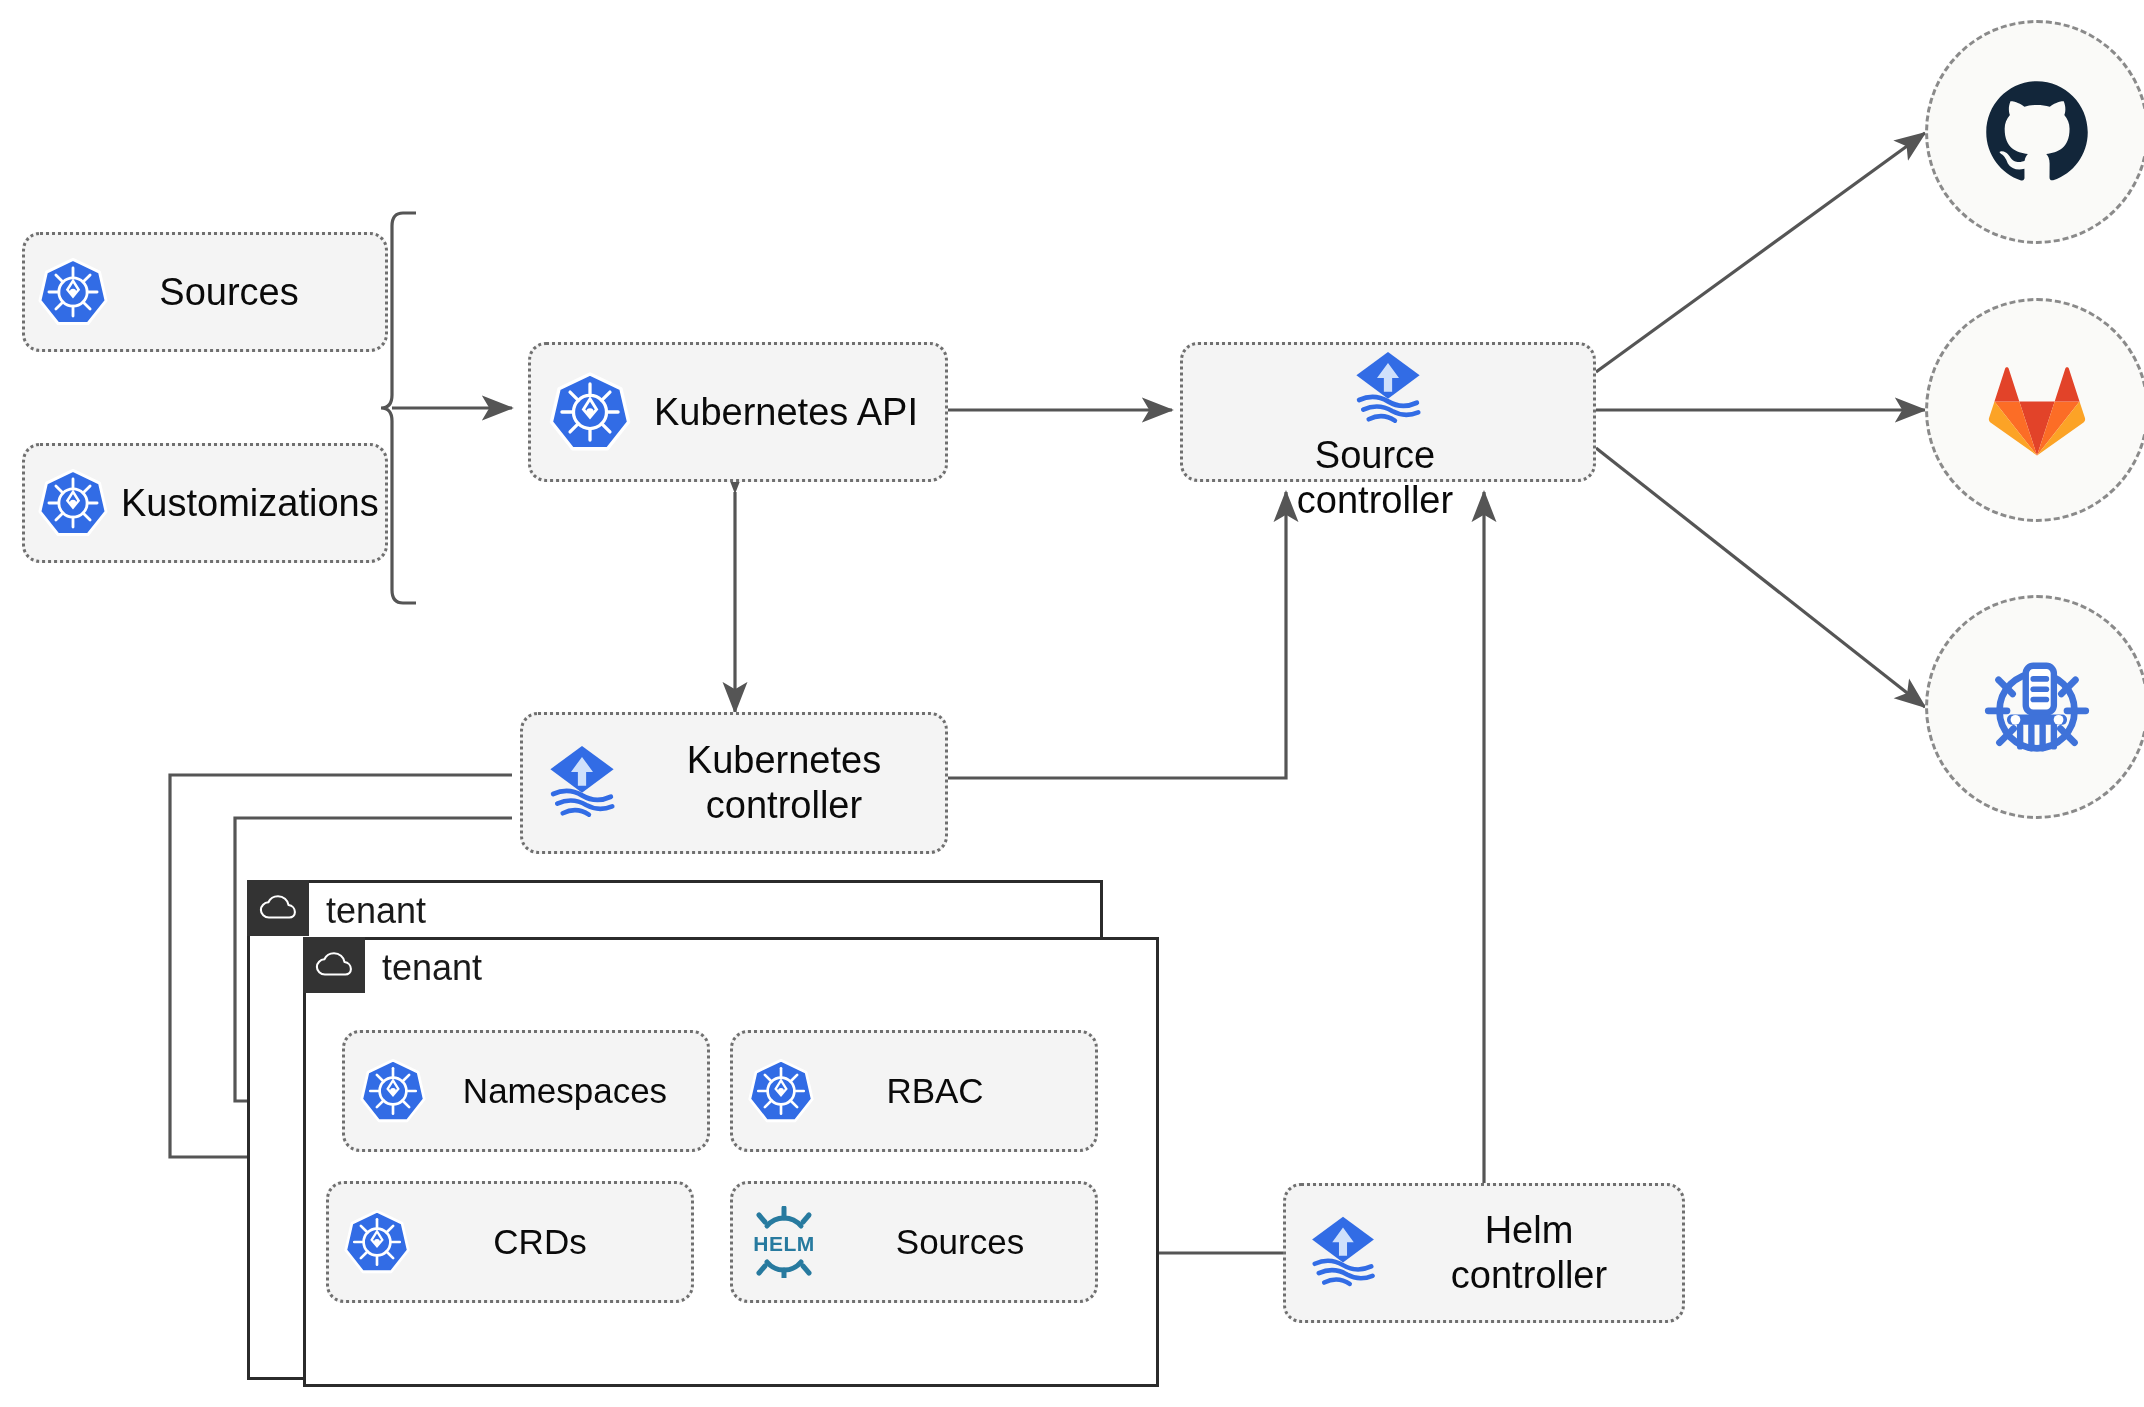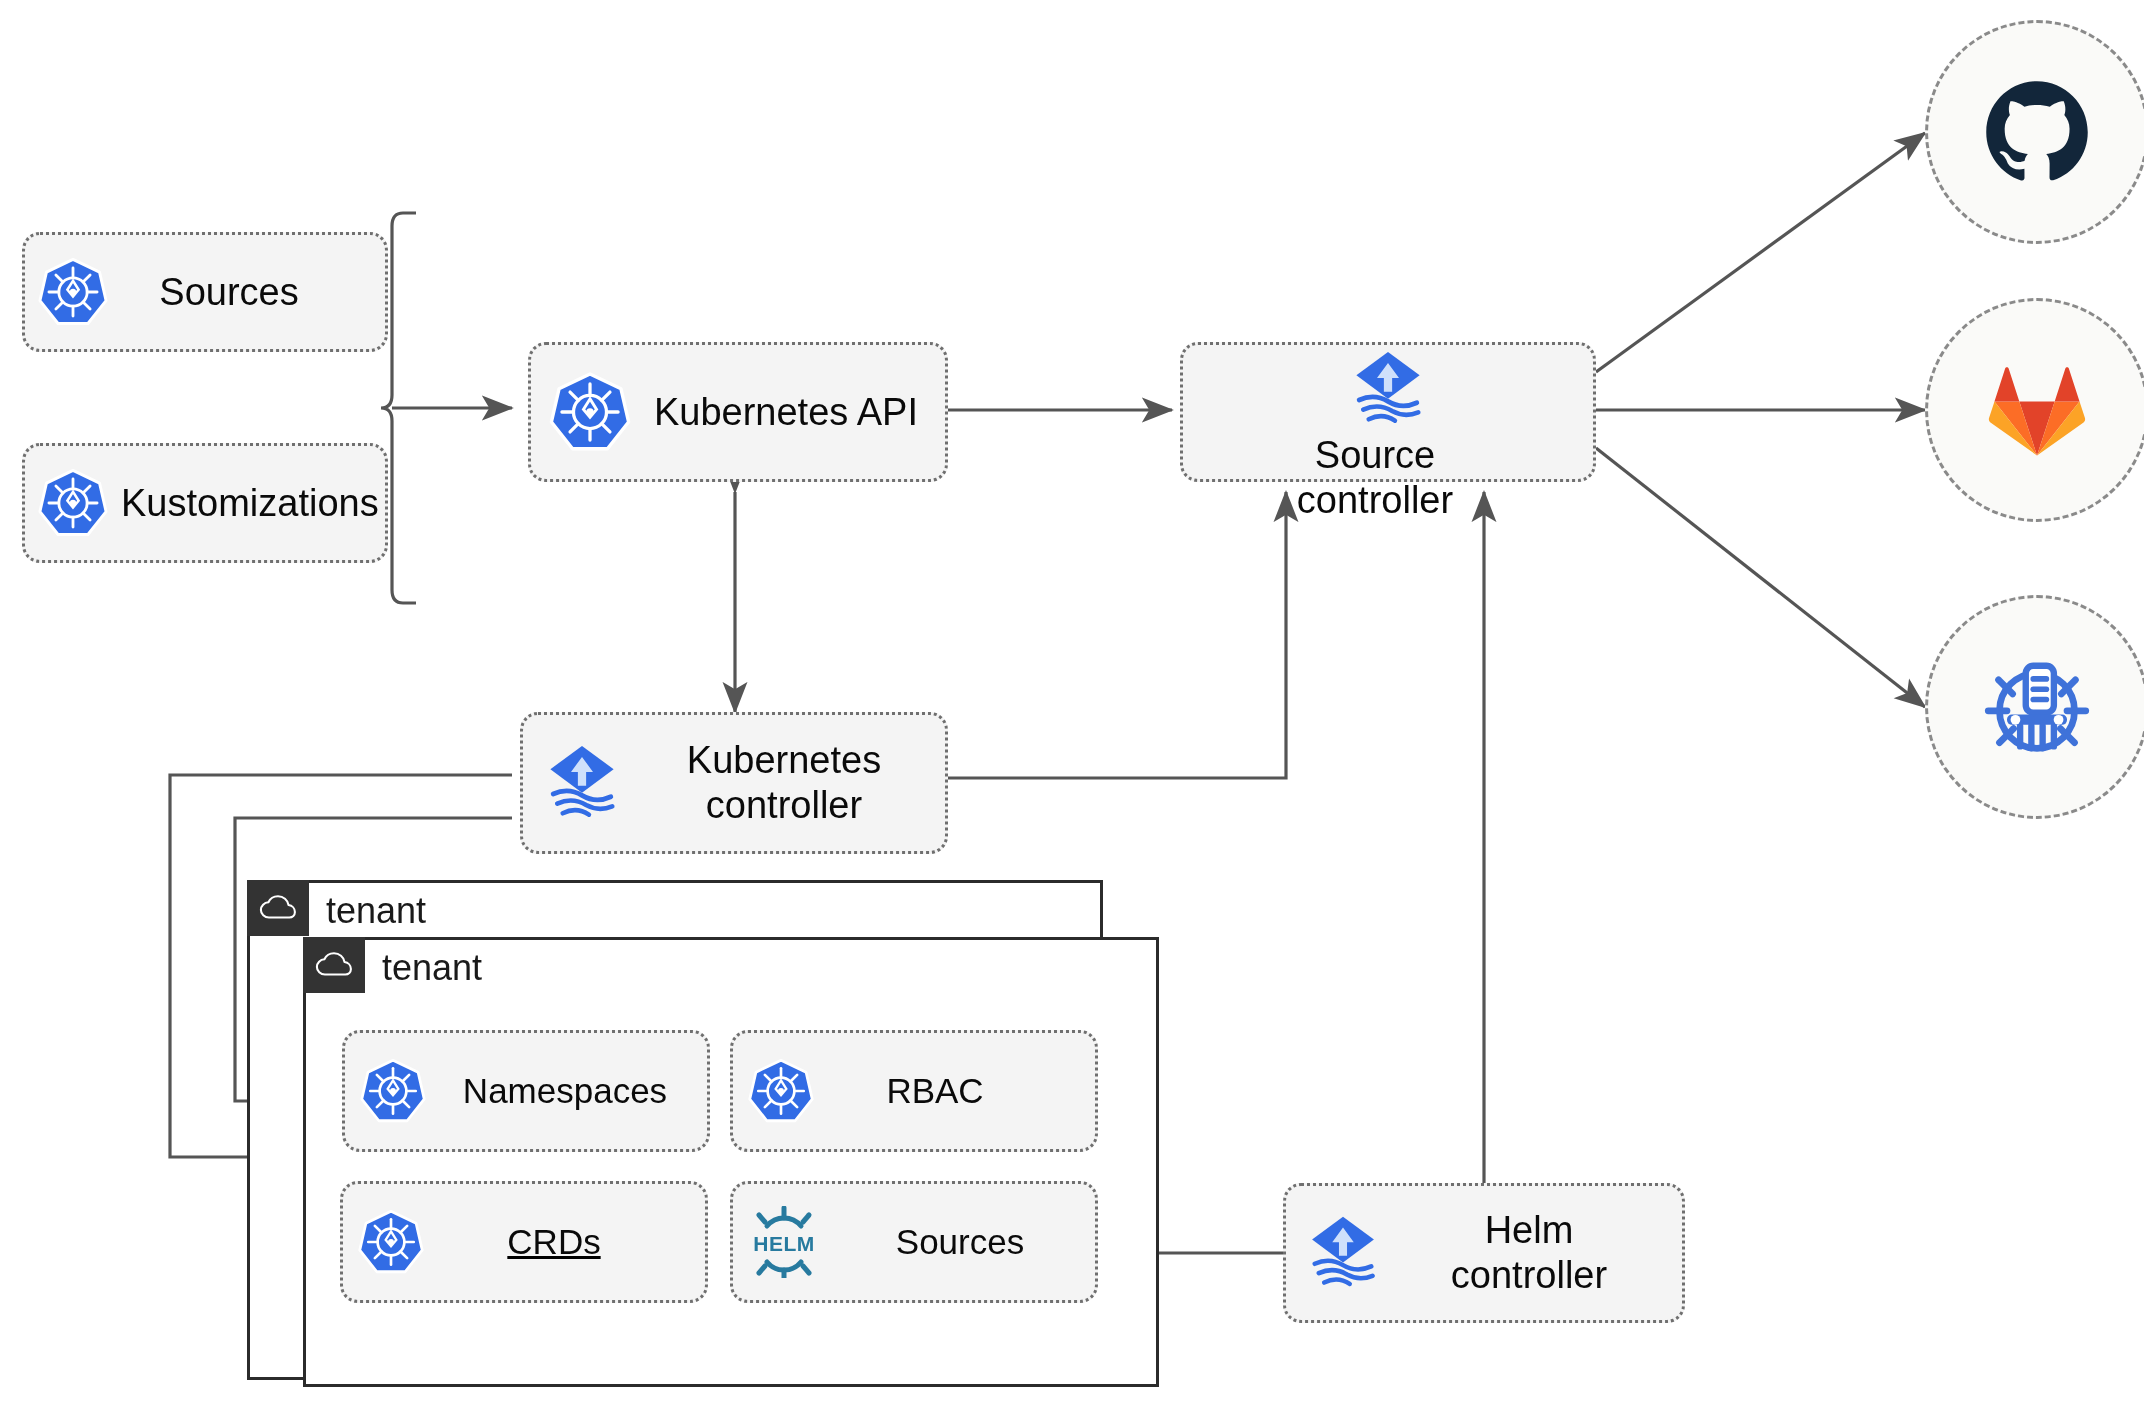--- a/index.html
+++ b/index.html
@@ -375,21 +375,21 @@
             <path d="M23.1 40.9 L16.8 47.2"></path>
         </g>
         <g fill="none" stroke="#ffffff" stroke-width="2.2">
           <path d="M32 22 L37 30 L32 36 L27 30 Z"></path>
         </g>
       </svg>
     </span>
     <span class="lbl" style="padding-right:18px;">Namespaces</span>
   </div>
 
-  <div class="card sz-md" style="left:340px; top:1181px; width:368px; height:122px;text-decoration:underline;">
+  <div class="card sz-md" style="left:326px; top:1181px; width:368px; height:122px;">
     <span class="ico" style="width:96px;">
       <svg width="68" height="68" viewBox="0 0 64 64" aria-hidden="true">
         <path d="M32 3 L55.6 14.3 L61.4 39.6 L45.3 60 L18.7 60 L2.6 39.6 L8.4 14.3 Z" fill="#326ce5" stroke="#ffffff" stroke-width="2.6" stroke-linejoin="round"></path>
         <g fill="none" stroke="#ffffff" stroke-width="2.5" stroke-linecap="round">
           <circle cx="32" cy="32" r="12.6"></circle>
           <circle cx="32" cy="32" r="2.8" fill="#ffffff" stroke="none"></circle>
           <path d="M32 19.4 L32 10.6"></path>
             <path d="M32 44.6 L32 53.4"></path>
           <path d="M19.4 32 L10.6 32"></path>
             <path d="M44.6 32 L53.4 32"></path>

